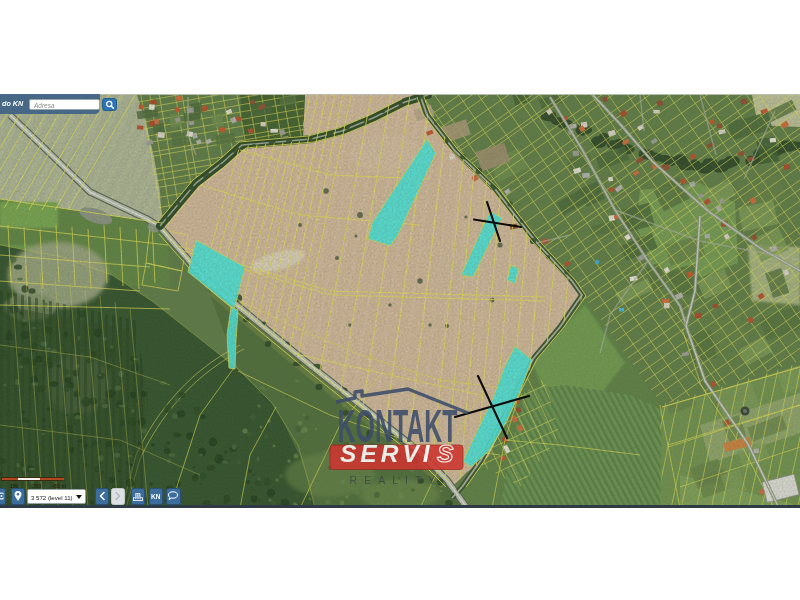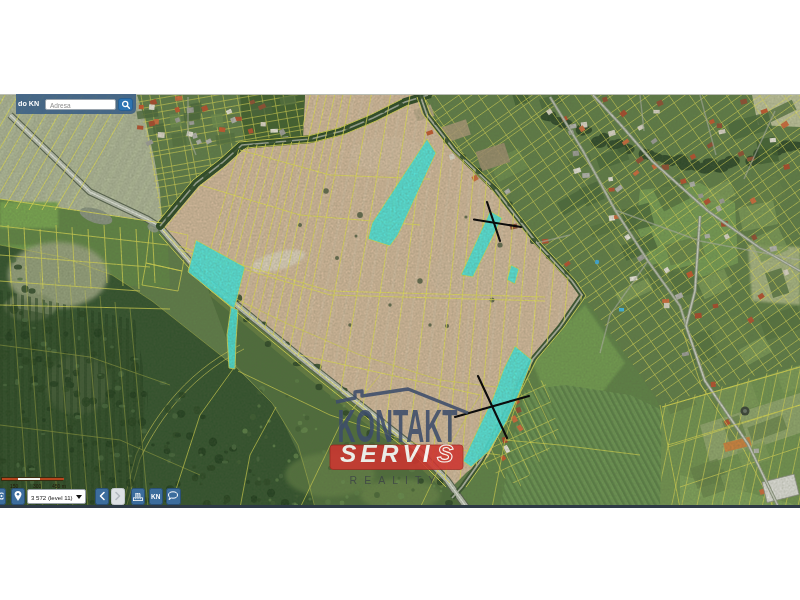--- a/index.html
+++ b/index.html
@@ -1,21 +1,21 @@
 <!DOCTYPE html>
 <html><head>
 <meta charset="utf-8">
 <title>Mapa KN</title>
 <style>
 * { margin:0; padding:0; box-sizing:border-box; }
 html,body { width:800px; height:600px; background:#ffffff; font-family:"Liberation Sans", sans-serif; overflow:hidden; }
 #page { position:relative; width:800px; height:600px; background:#fff; }
 #map { position:absolute; left:0; top:94px; width:800px; height:413px; overflow:hidden; border-top:1px solid #b9bdb4; }
 #mapedge { position:absolute; left:0; top:505px; width:800px; height:3px; background:#2e3a46; }
-#searchbar { position:absolute; left:16px; top:94px; width:120px; height:19.5px; background:rgba(58,94,133,0.88); border-radius:0 0 5px 0; }
+#searchbar { position:absolute; left:0; top:94px; width:100px; height:19.5px; background:rgba(58,94,133,0.88); border-radius:0 0 5px 0;font-style:italic; }
 #searchbar .lbl { position:absolute; left:2px; top:5px; color:#fff; font-weight:bold; font-size:7.2px; }
 #searchbar .inp { position:absolute; left:29px; top:5px; width:71px; height:11px; background:#fff; border:1px solid #9aa4ad; border-radius:2px; }
 #searchbar .inp span { position:absolute; left:4px; top:2px; font-size:6.5px; color:#8d8d8d; }
 #searchbar .btn { position:absolute; left:102px; top:4px; width:14.5px; height:12.5px; background:#2e74b2; border:1px solid #275f93; border-radius:3px; }
 #toolbar { position:absolute; left:0; top:487px; width:320px; height:19px; font-family:"Liberation Sans", sans-serif; }
 .tbtn { position:absolute; top:1px; height:16.5px; background:#3c6d9d; border:1px solid #2a5076; border-radius:2.5px; color:#fff; }
 .tbtn svg { position:absolute; left:50%; top:50%; transform:translate(-50%,-50%); }
 #dropdown { position:absolute; left:27px; top:1.5px; width:58.5px; height:15.5px; background:#fff; border:1px solid #98a0a8; border-radius:2px; }
 #dropdown .txt { position:absolute; left:3px; top:4.5px; font-size:6.1px; color:#1a1a1a; white-space:nowrap; }
 #dropdown .caret { position:absolute; right:3px; top:5.5px; width:0; height:0; border-left:3px solid transparent; border-right:3px solid transparent; border-top:4px solid #111; }

